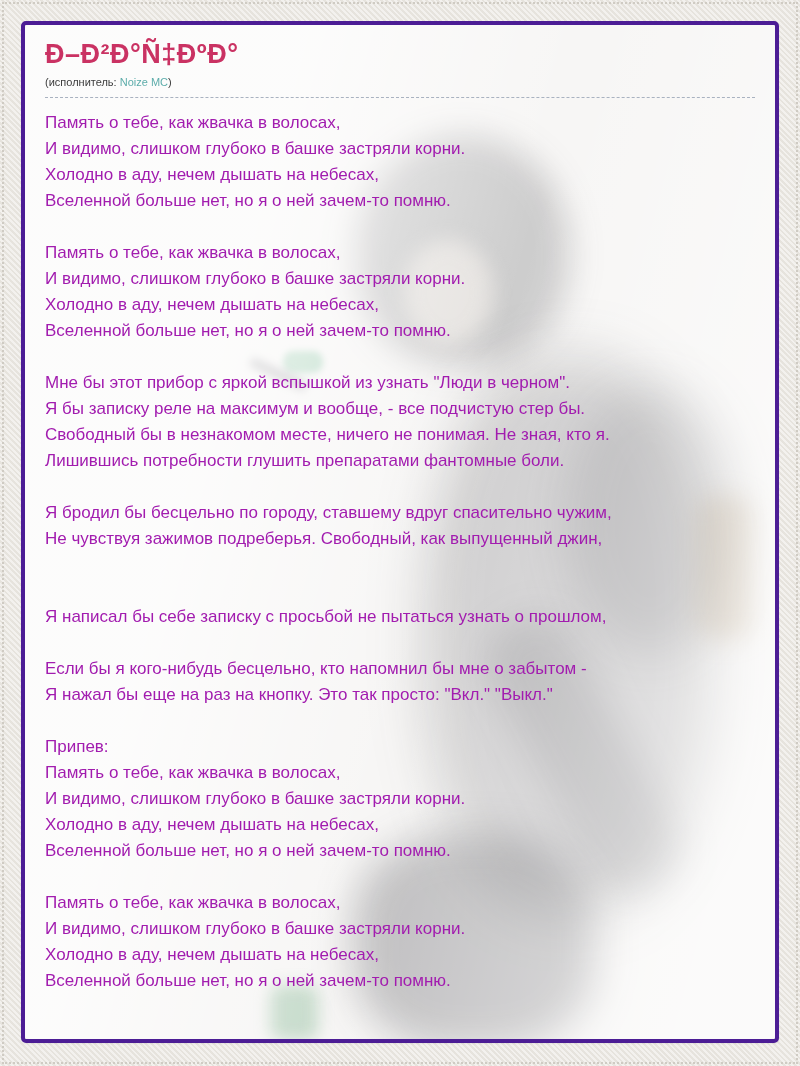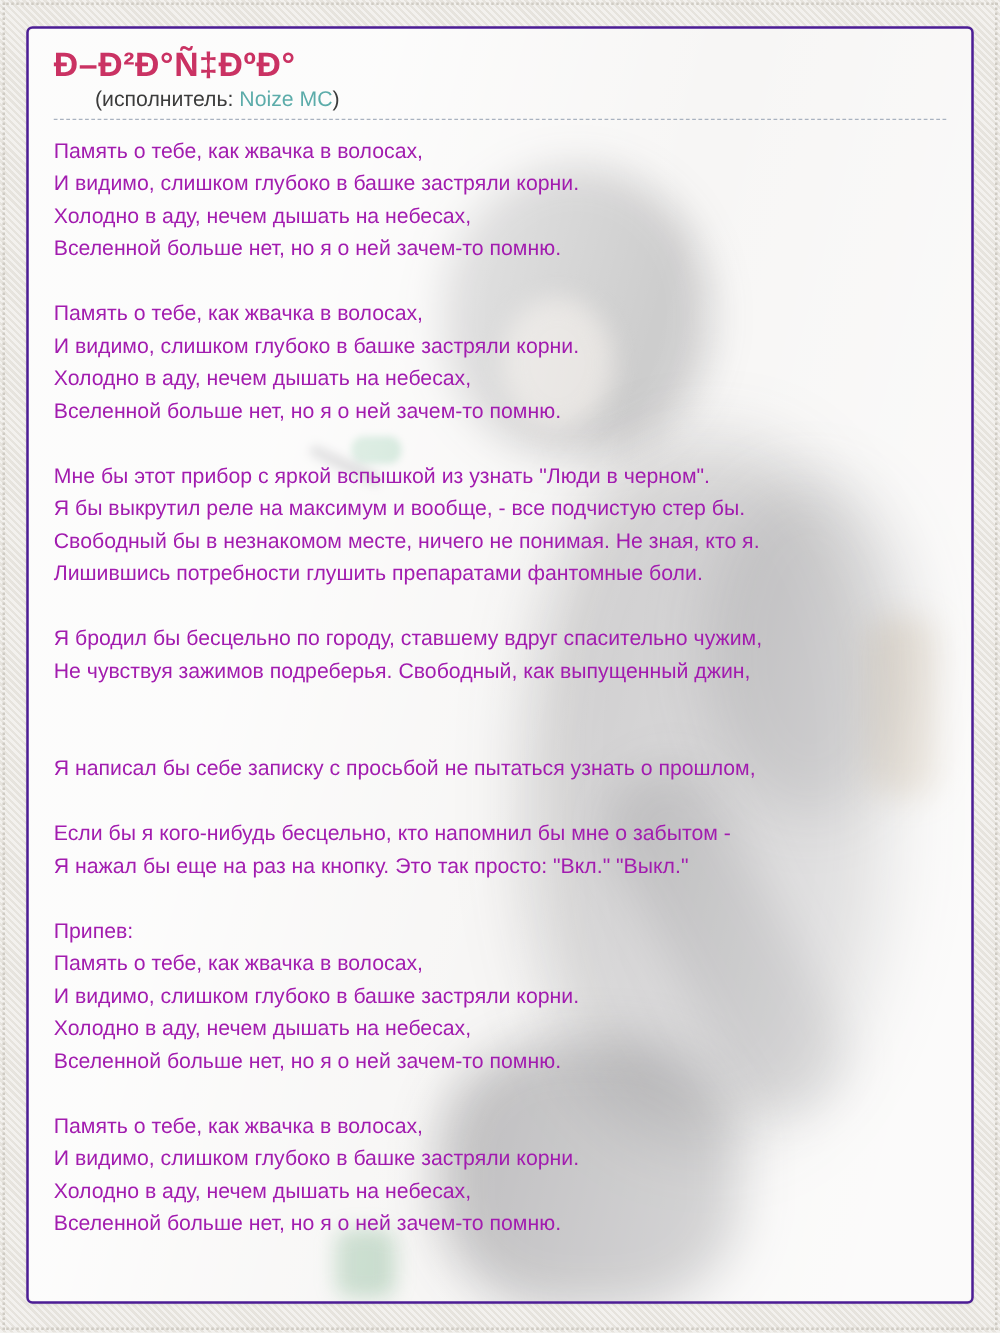--- a/index.html
+++ b/index.html
@@ -24,21 +24,21 @@
     z-index: 5;
   }
   .card {
     position: absolute;
     left: 21px;
     top: 21px;
     width: 758px;
     height: 1022px;
     box-sizing: border-box;
     background: #f7f6f5;
-    border: 2px solid #4c1d95;
+    border: 4px solid #4c1d95;
     border-radius: 5px;
     box-shadow: 0 1px 2px rgba(0,0,0,0.06);
     overflow: hidden;
   }
   
   .bg-art { position: absolute; inset: 0; border-radius: 5px; overflow: hidden; pointer-events: none; }
   .bg-art div { position: absolute; }
   .blob-hood   { left: 330px; top: 110px; width: 215px; height: 230px; background: rgba(58,58,66,0.22); border-radius: 50% 50% 45% 45%; filter: blur(16px); }
   .blob-face   { left: 378px; top: 215px; width: 90px; height: 105px; background: rgba(238,233,229,0.75); border-radius: 50%; filter: blur(10px); }
   .blob-mic    { left: 258px; top: 326px; width: 40px; height: 22px; background: rgba(118,188,148,0.45); border-radius: 10px; filter: blur(3px); }
@@ -55,24 +55,23 @@
 
   h1.song-title {
     margin: 0;
     font-size: 27px;
     line-height: 30px;
     font-weight: bold;
     letter-spacing: 0.5px;
   }
   .artist-line {
     margin-top: 3px;
-    font-size: 17px;
+    font-size: 11px;
     line-height: 20px;
     color: #3c3c3c;
-    margin-left: 33px;
   }
   .artist-line a {
     text-decoration: none;
     cursor: pointer;
   }
   .separator {
     margin-top: 5px;
     border-bottom: 1px dashed #a9b2c0;
     height: 0;
   }
@@ -107,20 +106,20 @@
   <div class="content">
     <h1 class="song-title" style="color: rgb(202, 50, 99);">Ð–Ð²Ð°Ñ‡ÐºÐ°</h1>
 
     <div class="artist-line"><span>(исполнитель: </span><a style="color: rgb(92, 172, 170);">Noize MC</a><span>)</span></div>
 
     <div class="separator"></div>
 
     <div class="lyrics">
         <p class="stanza"><span>Память о тебе, как жвачка в волосах,</span><br><span>И видимо, слишком глубоко в башке застряли корни.</span><br><span>Холодно в аду, нечем дышать на небесах,</span><br><span>Вселенной больше нет, но я о ней зачем-то помню.</span></p>
         <p class="stanza"><span>Память о тебе, как жвачка в волосах,</span><br><span>И видимо, слишком глубоко в башке застряли корни.</span><br><span>Холодно в аду, нечем дышать на небесах,</span><br><span>Вселенной больше нет, но я о ней зачем-то помню.</span></p>
-        <p class="stanza"><span>Мне бы этот прибор с яркой вспышкой из узнать "Люди в черном".</span><br><span>Я бы выкрутил реле на максимум и вообще, - все подчистую стер бы.</span><br><span>Свободный бы в незнакомом месте, ничего не понимая. Не зная, кто я.</span><br><span>Лишившись потребности глушить препаратами фантомные боли.</span></p>
+        <p class="stanza"><span>Мне бы этот прибор с яркой вспышкой из узнать "Люди в черном".</span><br><span>Я бы записку реле на максимум и вообще, - все подчистую стер бы.</span><br><span>Свободный бы в незнакомом месте, ничего не понимая. Не зная, кто я.</span><br><span>Лишившись потребности глушить препаратами фантомные боли.</span></p>
         <p class="stanza"><span>Я бродил бы бесцельно по городу, ставшему вдруг спасительно чужим,</span><br><span>Не чувствуя зажимов подреберья. Свободный, как выпущенный джин,</span><br><br></p>
         <p class="stanza"><span>Я написал бы себе записку с просьбой не пытаться узнать о прошлом,</span><br><br><span>Если бы я кого-нибудь бесцельно, кто напомнил бы мне о забытом -</span><br><span>Я нажал бы еще на раз на кнопку. Это так просто: "Вкл." "Выкл."</span></p>
         <p class="stanza"><span>Припев:</span><br><span>Память о тебе, как жвачка в волосах,</span><br><span>И видимо, слишком глубоко в башке застряли корни.</span><br><span>Холодно в аду, нечем дышать на небесах,</span><br><span>Вселенной больше нет, но я о ней зачем-то помню.</span></p>
         <p class="stanza"><span>Память о тебе, как жвачка в волосах,</span><br><span>И видимо, слишком глубоко в башке застряли корни.</span><br><span>Холодно в аду, нечем дышать на небесах,</span><br><span>Вселенной больше нет, но я о ней зачем-то помню.</span></p>
       </div>
   </div>
 </div>
 
 </body></html>

